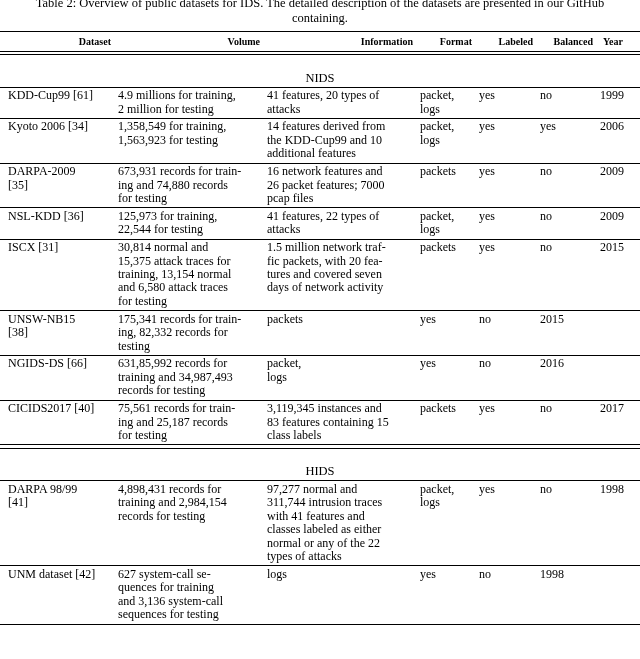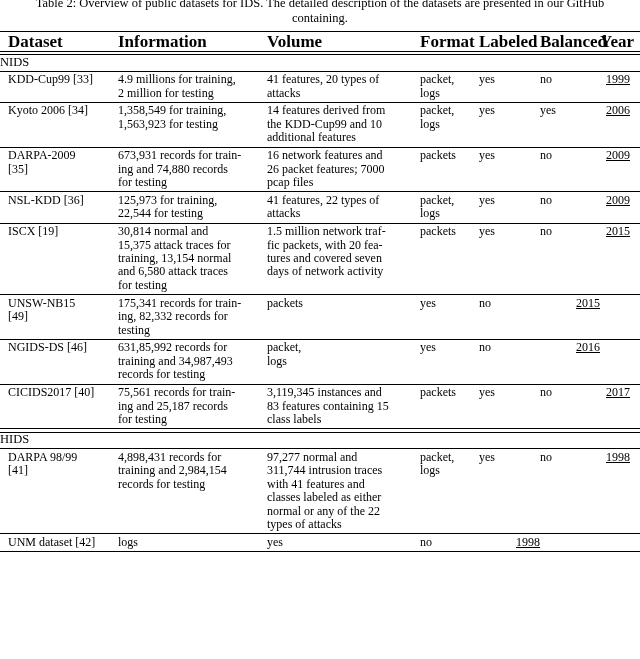--- a/index.html
+++ b/index.html
@@ -26,68 +26,71 @@
   .rule.thick { border-top: 1.6px solid #000; }
   .rule.dbl { height: 2.6px; border-top: 1px solid #000; border-bottom: 1px solid #000; }
   .row {
     display: grid;
     grid-template-columns: 110px 149px 153px 59px 61px 60px 30px;
     padding: 1.5px 2px 2px 8px;
     align-items: start;
   }
   .hrow .cell {
     font-weight: bold;
-    font-size: 17px;
+    font-size: 10px;
     line-height: 15px;
     white-space: nowrap;
+    text-align: right;
   }
   .cell {
     font-size: 12px;
     line-height: 13.4px;
     white-space: pre-line;
     padding-right: 7px;
   }
-  .cell.year { text-align: right; padding-right: 0; text-decoration: underline; }
+  .cell.year { text-align: left; padding-right: 0; }
   .section {
+    text-align: center;
     font-size: 12.5px;
     line-height: 13.5px;
     padding: 0.5px 0 1.5px 0;
+    margin-top: 16px;
   }
 </style>
 </head>
 <body>
 
 <div class="page">
 
   <div class="caption">
     <div>Table 2: Overview of public datasets for IDS. The detailed description of the datasets are presented in our GitHub</div>
     <div>containing.</div>
   </div>
 
   <div class="tbl">
 
     <div class="rule thick"></div>
 
     <div class="row hrow">
       <div class="cell">Dataset</div>
+      <div class="cell">Volume</div>
       <div class="cell">Information</div>
-      <div class="cell">Volume</div>
       <div class="cell">Format</div>
       <div class="cell">Labeled</div>
       <div class="cell">Balanced</div>
       <div class="cell">Year</div>
     </div>
 
     <div class="rule dbl"></div>
 
     <div class="section">NIDS</div>
     <div class="rule"></div>
 
     <div class="row">
-      <div class="cell">KDD-Cup99 [33]</div>
+      <div class="cell">KDD-Cup99 [61]</div>
       <div class="cell">4.9 millions for training,
 2 million for testing</div>
       <div class="cell">41 features, 20 types of
 attacks</div>
       <div class="cell">packet,
 logs</div>
       <div class="cell">yes</div>
       <div class="cell">no</div>
       <div class="cell year">1999</div>
     </div>
@@ -132,52 +135,52 @@
 attacks</div>
       <div class="cell">packet,
 logs</div>
       <div class="cell">yes</div>
       <div class="cell">no</div>
       <div class="cell year">2009</div>
     </div>
     <div class="rule"></div>
 
     <div class="row">
-      <div class="cell">ISCX [19]</div>
+      <div class="cell">ISCX [31]</div>
       <div class="cell">30,814 normal and
 15,375 attack traces for
 training, 13,154 normal
 and 6,580 attack traces
 for testing</div>
       <div class="cell">1.5 million network traf-
 fic packets, with 20 fea-
 tures and covered seven
 days of network activity</div>
       <div class="cell">packets</div>
       <div class="cell">yes</div>
       <div class="cell">no</div>
       <div class="cell year">2015</div>
     </div>
     <div class="rule"></div>
 
     <div class="row">
       <div class="cell">UNSW-NB15
-[49]</div>
+[38]</div>
       <div class="cell">175,341 records for train-
 ing, 82,332 records for
 testing</div>
       <div class="cell">packets</div>
       <div class="cell">yes</div>
       <div class="cell">no</div>
       <div class="cell year">2015</div>
     </div>
     <div class="rule"></div>
 
     <div class="row">
-      <div class="cell">NGIDS-DS [46]</div>
+      <div class="cell">NGIDS-DS [66]</div>
       <div class="cell">631,85,992 records for
 training and 34,987,493
 records for testing</div>
       <div class="cell">packet,
 logs</div>
       <div class="cell">yes</div>
       <div class="cell">no</div>
       <div class="cell year">2016</div>
     </div>
     <div class="rule"></div>
@@ -216,20 +219,24 @@
       <div class="cell">packet,
 logs</div>
       <div class="cell">yes</div>
       <div class="cell">no</div>
       <div class="cell year">1998</div>
     </div>
     <div class="rule"></div>
 
     <div class="row">
       <div class="cell">UNM dataset [42]</div>
+      <div class="cell">627 system-call se-
+quences for training
+and 3,136 system-call
+sequences for testing</div>
       <div class="cell">logs</div>
       <div class="cell">yes</div>
       <div class="cell">no</div>
       <div class="cell year">1998</div>
     </div>
 
     <div class="rule thick"></div>
 
   </div>
 </div>

